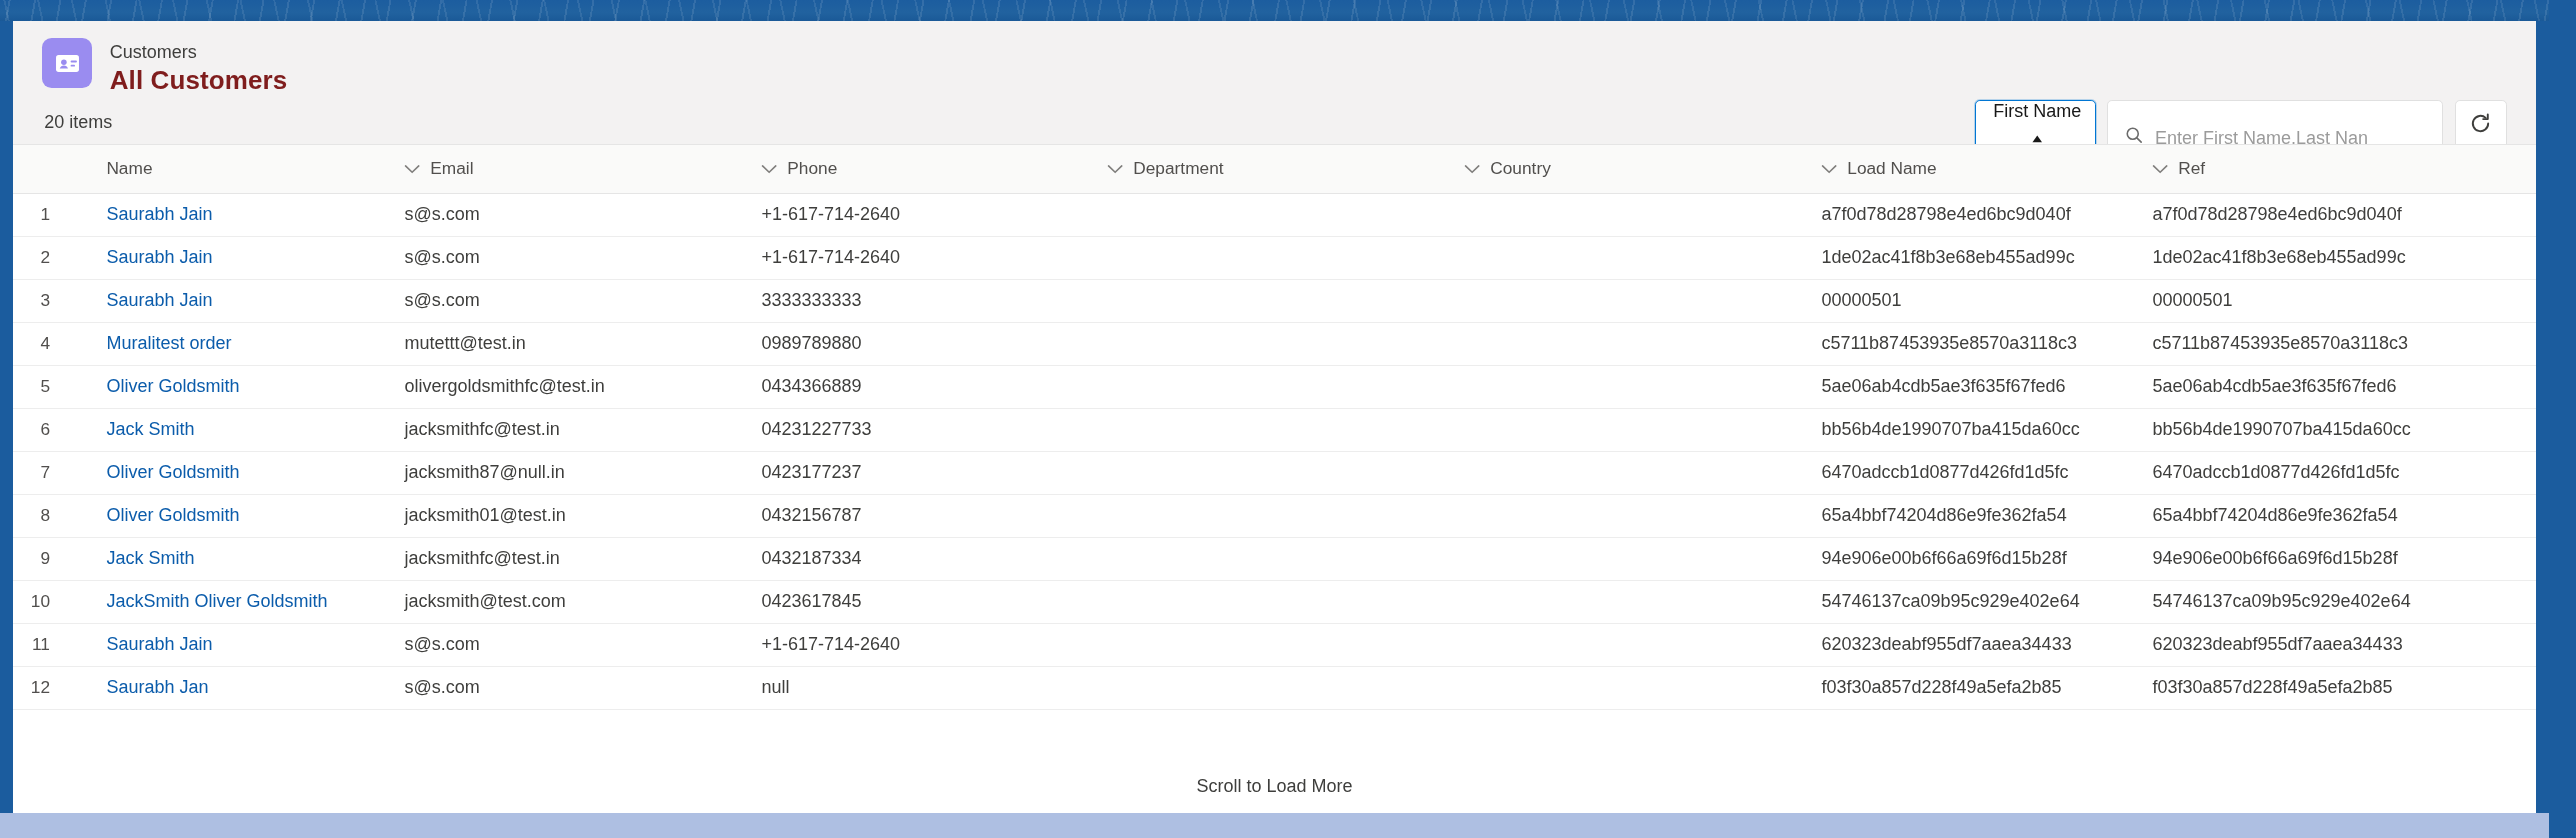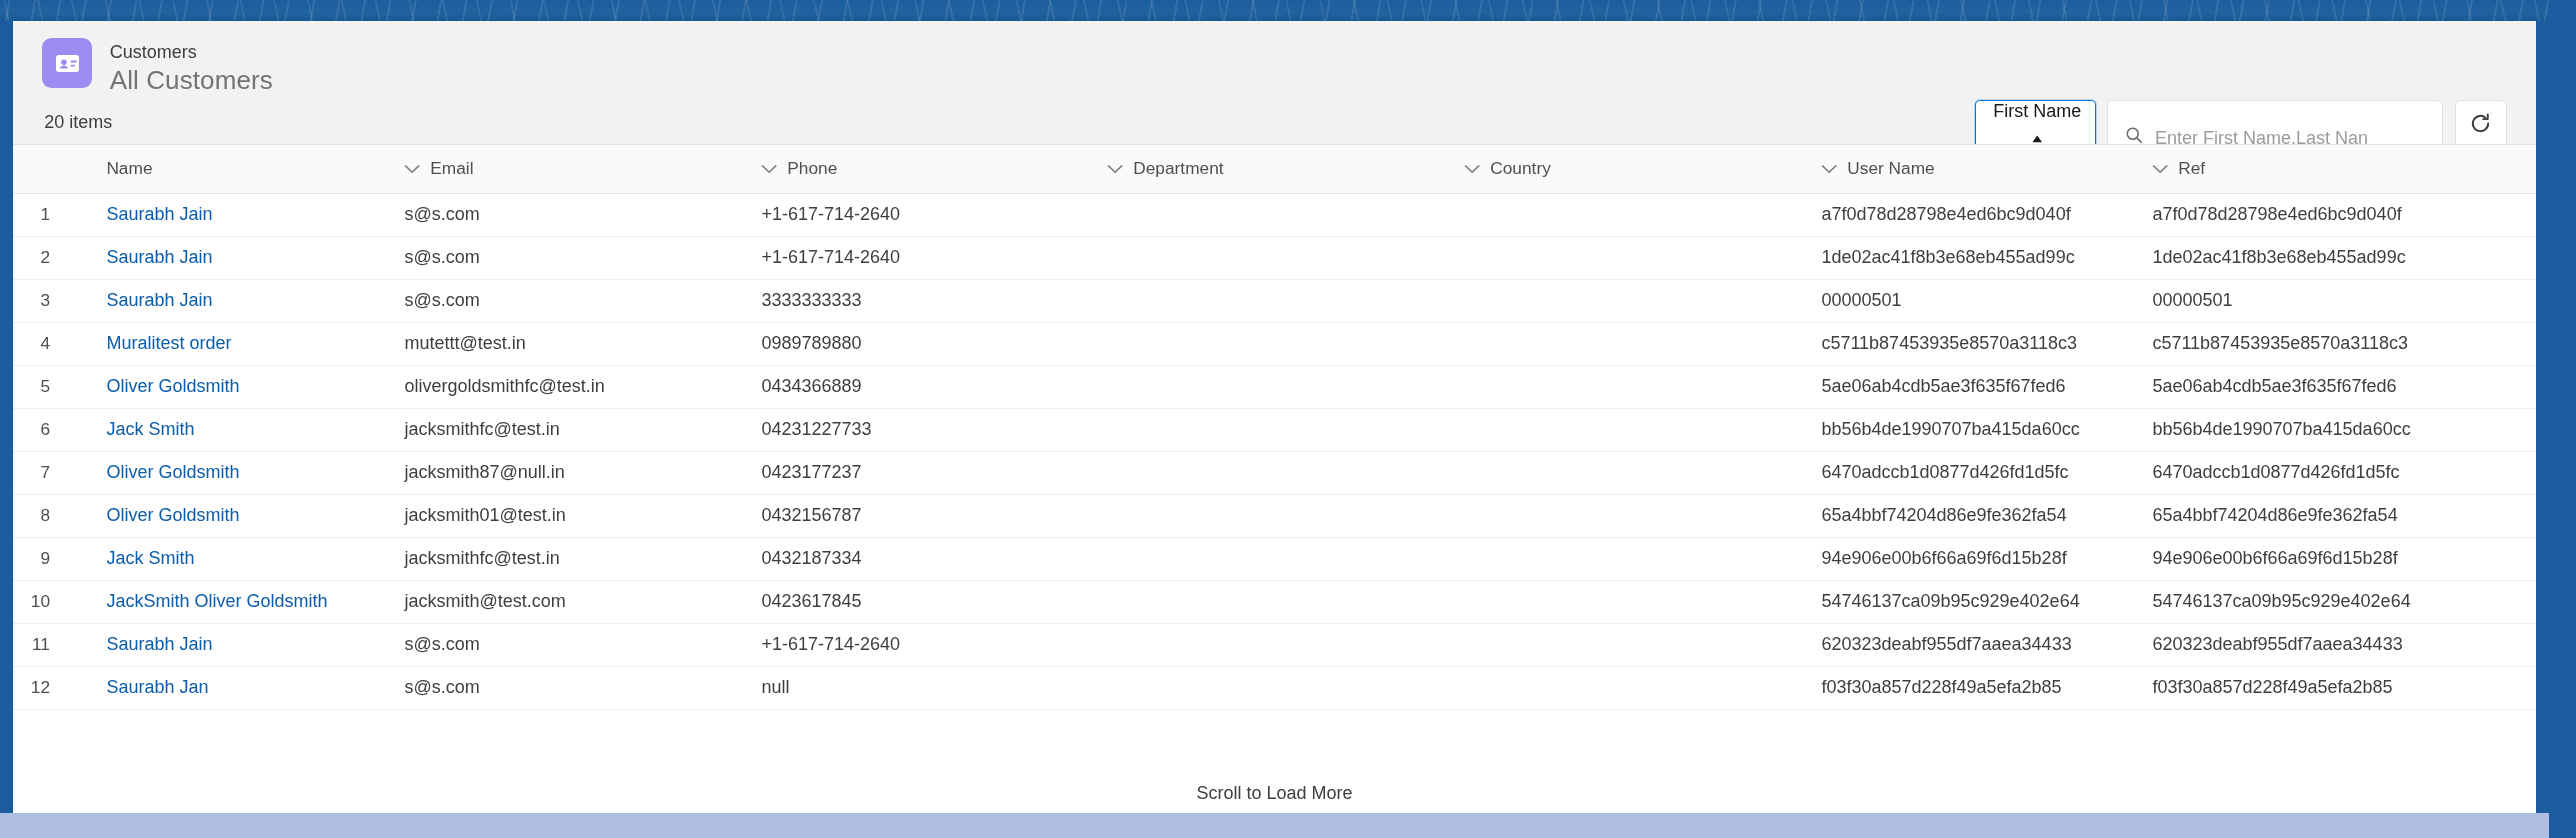--- a/index.html
+++ b/index.html
@@ -49,21 +49,21 @@
   .hdr-top { display: flex; align-items: flex-start; gap: 17.3px; }
   .app-icon {
     flex: 0 0 auto;
     width: 50px; height: 50px; border-radius: 9.6px;
     background: #9a8cf0;
     display: flex; align-items: center; justify-content: center;
   }
   .app-icon svg { display: block; }
   .titles { display: flex; flex-direction: column; justify-content: center; padding-top: 1.9px; }
   .obj-label { font-size: 18px; color: #3e3e3c; line-height: 1.35; }
-  .rec-title { font-size: 26px; font-weight: normal; color: #737373; line-height: 1.3; letter-spacing: 0.1px; }
+  .rec-title { font-size: 26px; font-weight: bold; color: #7f1d1d; line-height: 1.3; letter-spacing: 0.1px; }
   .item-count { font-size: 18px; color: #3e3e3c; margin-top: 13.4px; padding-left: 1.9px; }
 
   
   .search-cluster {
     position: absolute; right: 29px; top: 79px;
     display: flex; align-items: stretch; gap: 11.5px;
   }
   .picklist {
     display: flex; align-items: center; gap: 13.4px;
     height: 50px; padding: 0 13.4px 0 17.3px;
@@ -131,21 +131,21 @@
     padding: 0 7.7px 0 0;
     white-space: nowrap; overflow: hidden; text-overflow: clip;
     vertical-align: middle;
   }
   td.idx { text-align: right; padding-right: 13.4px; color: #514f4d; font-size: 17.3px; }
   td.namecell { padding-left: 43px; }
   td.namecell a { color: #0b5cab; text-decoration: none; }
   tr.partial td { height: 36px; border-bottom: 0; color: #3e3e3c; }
 
   .load-more {
-    position: absolute; left: 0; right: 0; bottom: 1px;
+    position: absolute; left: 0; right: 0; bottom: 8px;
     height: 38px;
     background: #fff;
     display: flex; align-items: center; justify-content: center;
     font-size: 18px; color: #3e3e3c;
   }
 
   
   .bottom-strip {
     position: absolute; left: 0; right: 0; bottom: 0; height: 26px;
     background: #aebde0;
@@ -272,21 +272,21 @@
                       <path d="M1.6 2 L8.5 8.6 L15.4 2" stroke="#514f4d" stroke-width="1.7" stroke-linecap="round" stroke-linejoin="round"></path>
                     </svg></span>
                 <span>Country</span>
               </div>
             </th>
             <th class="col-user">
               <div class="th-inner">
                 <span class="chev"><svg width="16.3" height="10.6" viewBox="0 0 17 11" fill="none">
                       <path d="M1.6 2 L8.5 8.6 L15.4 2" stroke="#514f4d" stroke-width="1.7" stroke-linecap="round" stroke-linejoin="round"></path>
                     </svg></span>
-                <span>User Name</span>
+                <span>Load Name</span>
               </div>
             </th>
             <th class="col-ref">
               <div class="th-inner">
                 <span class="chev"><svg width="16.3" height="10.6" viewBox="0 0 17 11" fill="none">
                       <path d="M1.6 2 L8.5 8.6 L15.4 2" stroke="#514f4d" stroke-width="1.7" stroke-linecap="round" stroke-linejoin="round"></path>
                     </svg></span>
                 <span>Ref</span>
               </div>
             </th>

